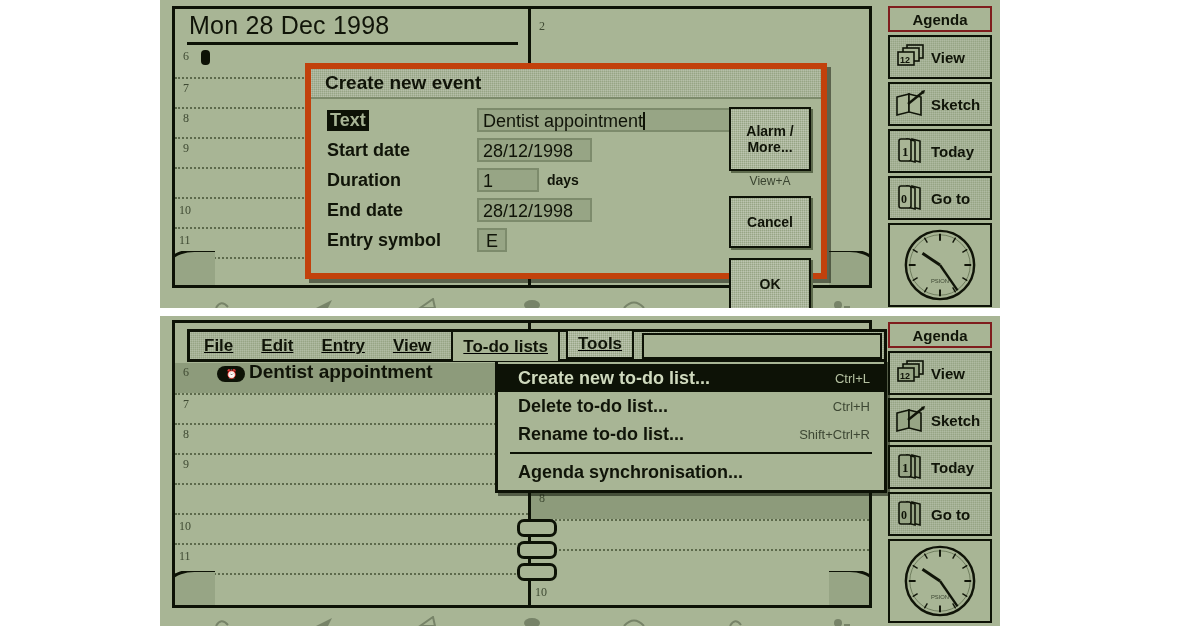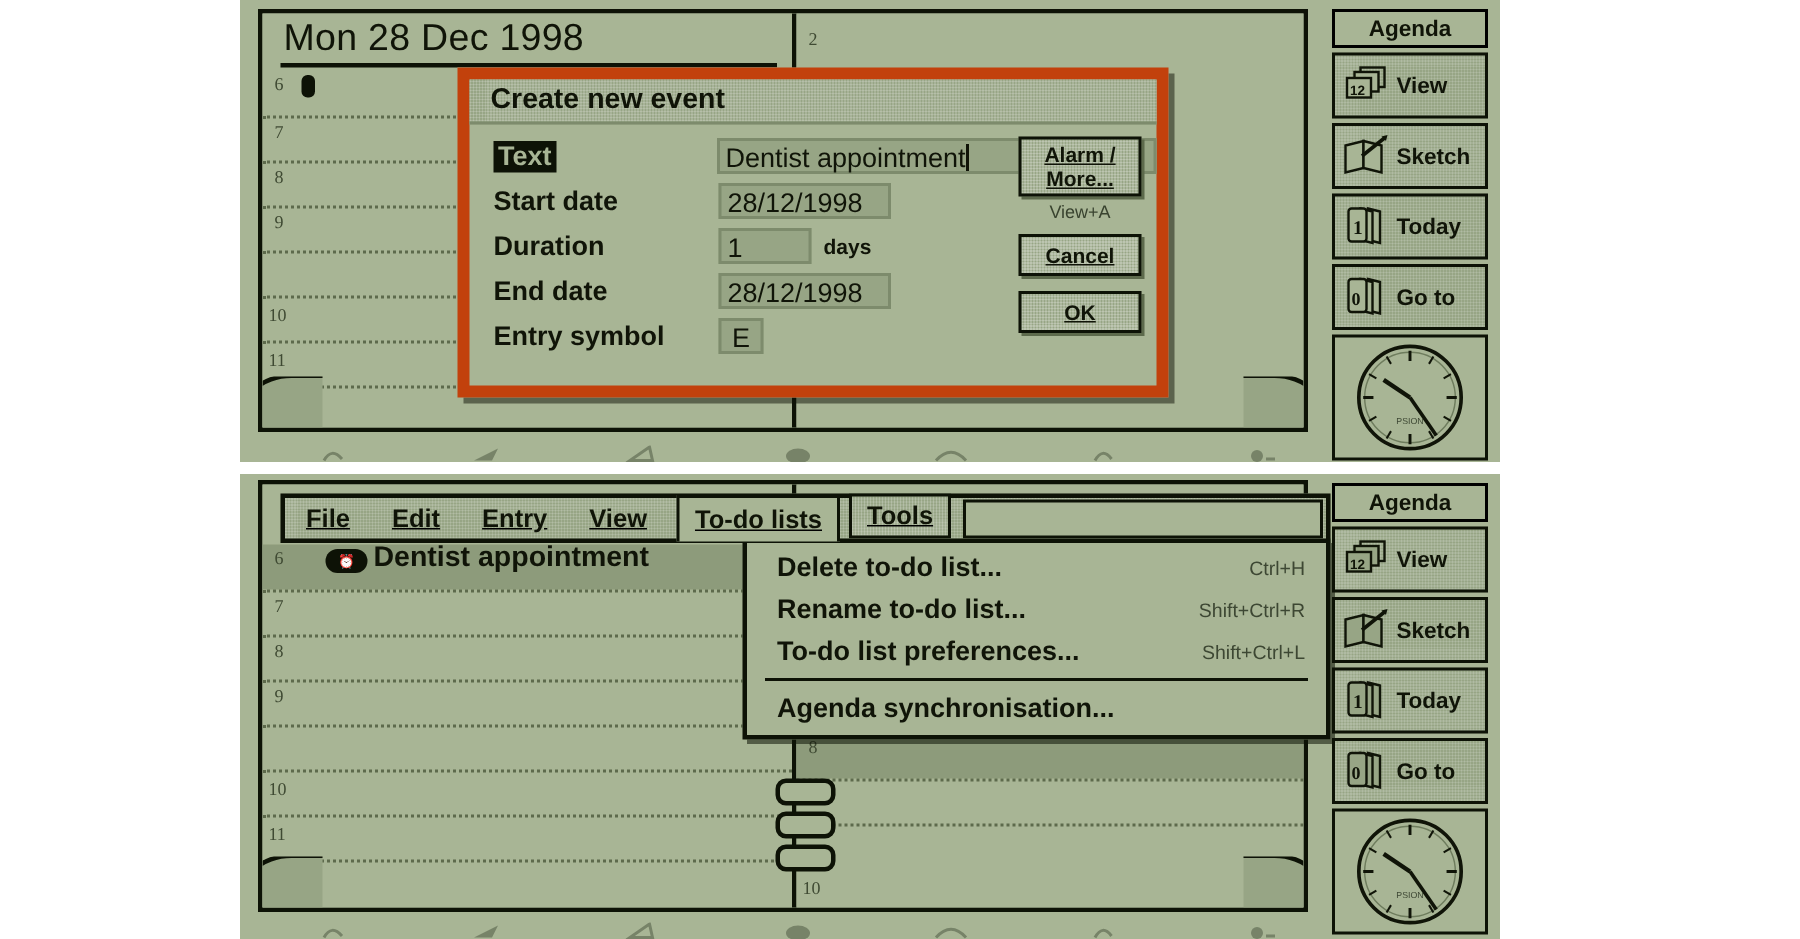--- a/index.html
+++ b/index.html
@@ -115,21 +115,21 @@
     position:absolute; width:34px; height:12px;
     border:3px solid #0d1206; border-radius:7px;
     background:var(--lcd);
   }
 
   
   .sidebar{
     position:absolute; right:8px; top:6px; bottom:8px; width:104px;
   }
   .sb-title{
-    height:26px; border:2px solid #000000; background:var(--lcd);
+    height:26px; border:2px solid #7f1d1d; background:var(--lcd);
     font-size:15px; font-weight:bold; color:var(--ink);
     text-align:center; line-height:24px; box-sizing:border-box;
   }
   .sb-btn{
     position:relative; height:44px; margin-top:3px;
     border:2px solid #0d1206; box-sizing:border-box;
     background-color:var(--lcd-dark);
     background-image:
       repeating-linear-gradient(0deg, rgba(255,255,255,.13) 0 1px, transparent 1px 2px),
       repeating-linear-gradient(90deg, rgba(255,255,255,.13) 0 1px, transparent 1px 2px);
@@ -192,22 +192,22 @@
   }
   .dd-item.sel{ background:#0d1206; }
   .dd-label{ font-size:18px; font-weight:bold; color:var(--ink); white-space:nowrap;}
   .dd-item.sel .dd-label{ color:#cfd9bd; }
   .dd-key{ font-size:13px; color:#3d4733; white-space:nowrap; }
   .dd-item.sel .dd-key{ color:#b4c0a0; }
   .dd-sep{ height:2px; background:#0d1206; margin:4px 12px; }
 
   
   .dialog{
-    position:absolute; left:130px; top:36px; width:474px;
-    border:8px solid #c2410c; background:var(--lcd);
+    position:absolute; left:130px; top:54px; width:522px;
+    border:6px solid #c2410c; background:var(--lcd);
     box-sizing:border-box; z-index:40;
     box-shadow:4px 4px 0 rgba(13,18,6,.5);
   }
   .dlg-title{
     height:28px; line-height:28px; padding-left:14px;
     font-size:19px; font-weight:bold; color:var(--ink);
     background-color:var(--lcd-dark);
     background-image:
       repeating-linear-gradient(0deg, rgba(255,255,255,.16) 0 1px, transparent 1px 2px),
       repeating-linear-gradient(90deg, rgba(255,255,255,.16) 0 1px, transparent 1px 2px);
@@ -243,22 +243,21 @@
     position:absolute; right:10px; top:8px; width:82px; text-align:center;
   }
   .btn{
     border:2px solid #0d1206; box-sizing:border-box;
     background-color:var(--lcd-dark);
     background-image:
       repeating-linear-gradient(0deg, rgba(255,255,255,.2) 0 1px, transparent 1px 2px),
       repeating-linear-gradient(90deg, rgba(255,255,255,.2) 0 1px, transparent 1px 2px);
     font-size:14px; font-weight:bold; color:var(--ink);
     box-shadow:2px 2px 0 #5d6a4c;
-    padding:2px 0;
-    text-decoration:underline;
+    padding:14px 0;
   }
   .btn-alarm{ line-height:16px; }
   .btn-key{ font-size:12px; color:#39432f; margin:3px 0 8px; }
   .btn-cancel{ line-height:20px; margin-bottom:10px; }
   .btn-ok{ line-height:20px; }
 
   
   .silhouettes{
     position:absolute; left:14px; right:110px; bottom:0; height:18px;
     display:flex; align-items:flex-end; justify-content:space-around;
@@ -539,31 +538,31 @@
         <span class="menu-item">File</span>
         <span class="menu-item">Edit</span>
         <span class="menu-item">Entry</span>
         <span class="menu-item">View</span>
         <span class="menu-item active">To-do lists</span>
         <span class="menu-item boxed">Tools</span>
         <span class="menu-blank"></span>
       </div>
 
       <div class="dropdown">
+        <div class="dd-item sel">
+          <span class="dd-label">Create new to-do list...</span>
+          <span class="dd-key">Ctrl+L</span>
+        </div>
         <div class="dd-item">
           <span class="dd-label">Delete to-do list...</span>
           <span class="dd-key">Ctrl+H</span>
         </div>
         <div class="dd-item">
           <span class="dd-label">Rename to-do list...</span>
           <span class="dd-key">Shift+Ctrl+R</span>
-        </div>
-        <div class="dd-item">
-          <span class="dd-label">To-do list preferences...</span>
-          <span class="dd-key">Shift+Ctrl+L</span>
         </div>
         <div class="dd-sep"></div>
         <div class="dd-item">
           <span class="dd-label">Agenda synchronisation...</span>
           <span class="dd-key"></span>
         </div>
       </div>
     </div>
 
     <div class="sidebar">

